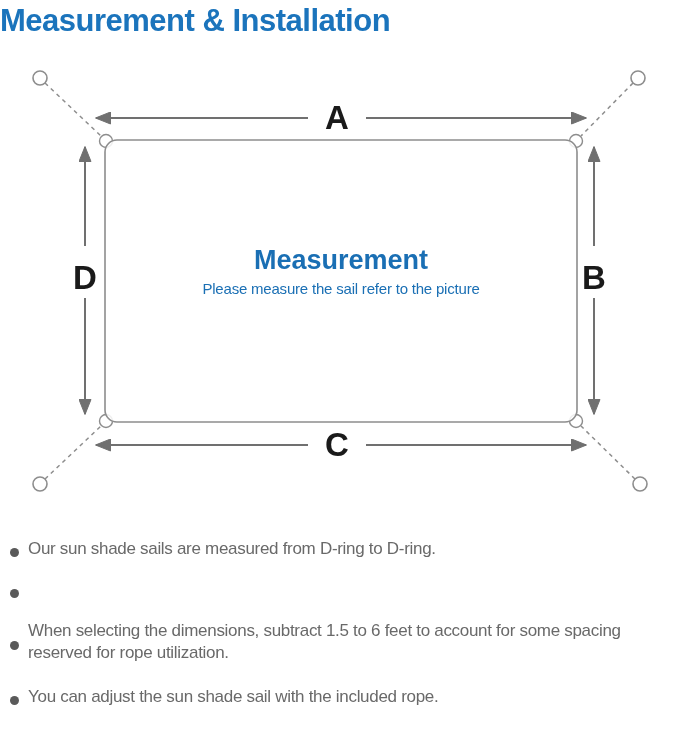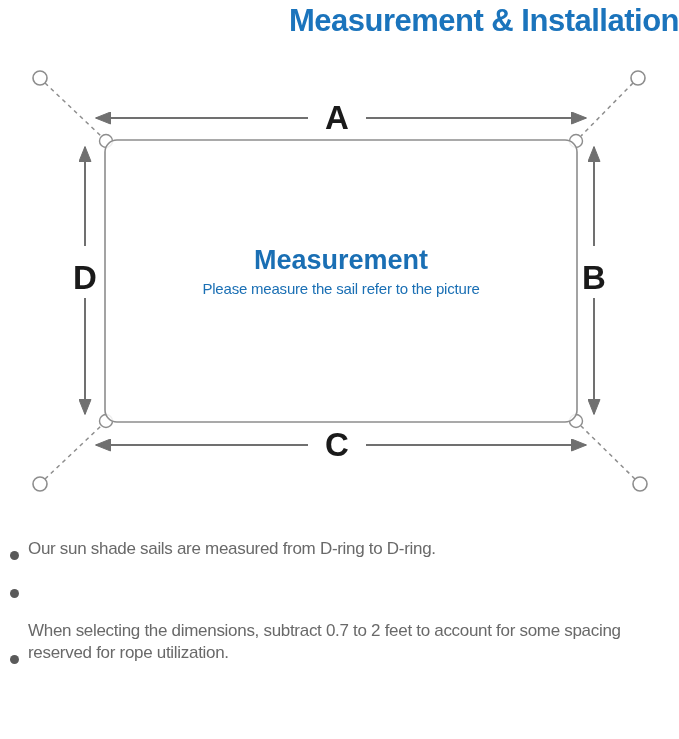--- a/index.html
+++ b/index.html
@@ -14,21 +14,21 @@
   .page {
     position: relative;
     width: 679px;
     height: 739px;
     background: #ffffff;
   }
   .title {
     padding-top: 3px;
     height: 36px;
     line-height: 36px;
-    text-align: right;
+    text-align: left;
     font-size: 31px;
     font-weight: bold;
     letter-spacing: -0.5px;
     color: #1b74bc;
   }
   svg.diagram {
     display: block;
     margin-top: 19px;
     width: 679px;
     height: 458px;
@@ -51,21 +51,21 @@
     letter-spacing: -0.2px;
     fill: #1a6fb4;
   }
   ul.bullets {
     list-style: none;
     margin: 11px 0 0 0;
     padding: 0 4px 0 10px;
   }
   ul.bullets li {
     display: flex;
-    align-items: flex-end;
+    align-items: center;
     margin-bottom: 13px;
     margin-top: 22px;
   }
   .dot {
     flex: 0 0 auto;
     width: 9px;
     height: 9px;
     border-radius: 50%;
     background: #5a5a5a;
     margin: 7px 9px 0 0;
@@ -132,18 +132,22 @@
   <ul class="bullets">
     <li>
       <span class="dot"></span>
       <span class="bullet-text">Our sun shade sails are measured from D-ring to D-ring.</span>
     </li>
     <li>
       <span class="dot"></span>
     </li>
     <li>
       <span class="dot"></span>
-      <span class="bullet-text">When selecting the dimensions, subtract 0.7 to 2 feet to account for some spacing
+      <span class="bullet-text">When selecting the dimensions, subtract 1.5 to 6 feet to account for some spacing
 reserved for rope utilization.</span>
+    </li>
+    <li>
+      <span class="dot"></span>
+      <span class="bullet-text">You can adjust the sun shade sail with the included rope.</span>
     </li>
   </ul>
 
 </div>
 
 </body></html>

